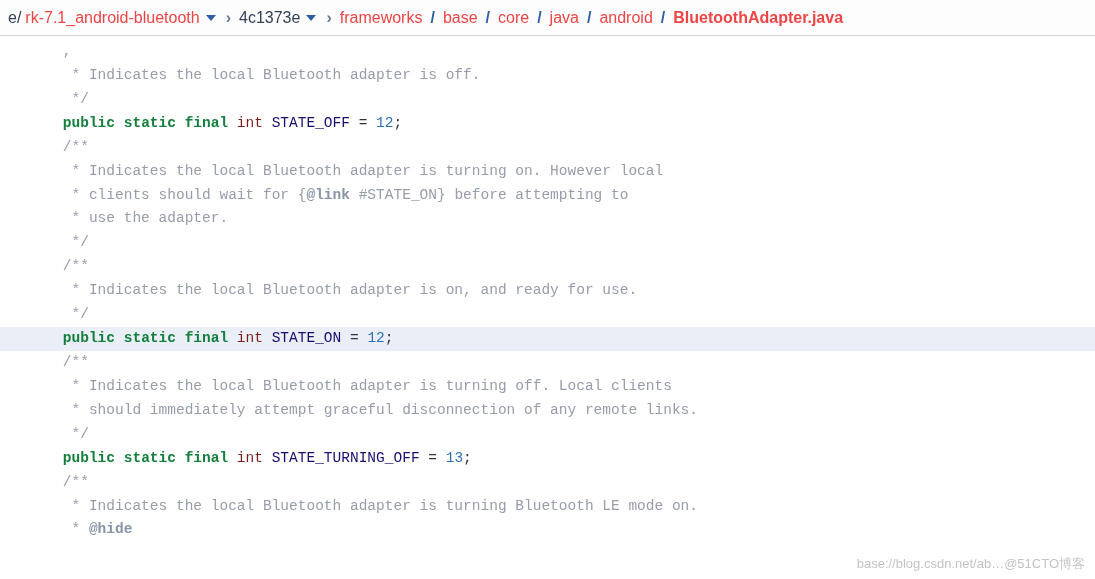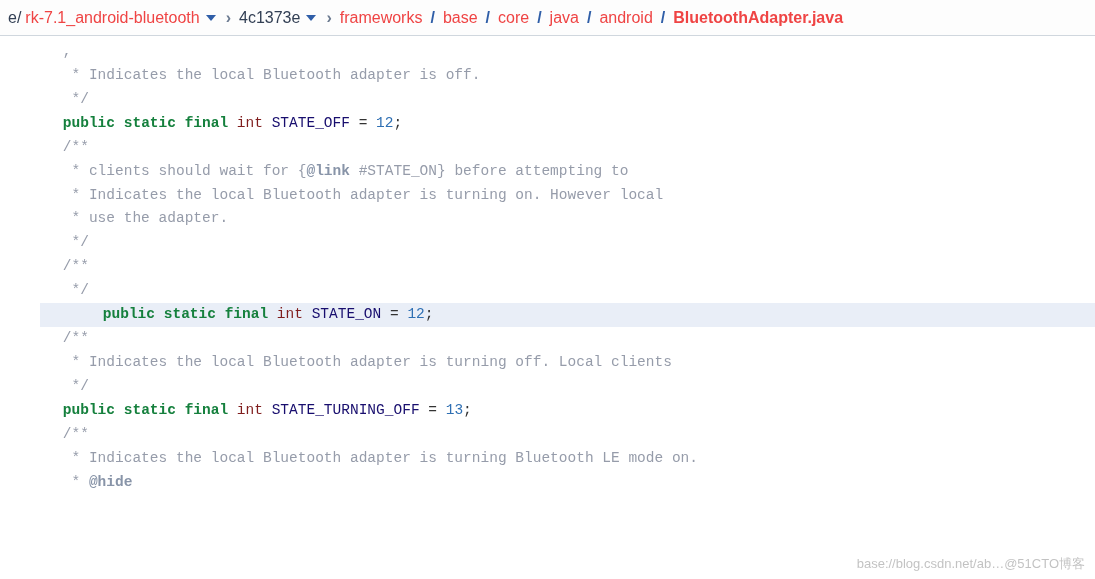--- a/index.html
+++ b/index.html
@@ -42,21 +42,21 @@
     margin-left: 6px;
   }
   .code {
     font-family: Consolas, "Courier New", monospace;
     font-size: 14.5px;
     line-height: 1.65;
     padding: 4px 0 0 0;
     color: #333;
   }
   .code .line { white-space: pre; padding: 0 0 0 28px; }
-  .code .line.hl { background: #e9eef7; margin-left: 40px; }
+  .code .line.hl { background: #e9eef7; }
   .comment { color: #969caa; }
   .doclink { color: #8894a8; font-weight: 600; }
   .kw { color: #15803d; font-weight: 600; }
   .type { color: #7f1d1d; font-family: Liberation Mono, monospace; }
   .const { color: #180e6e; }
   .num { color: #2e6fb3; }
   .watermark {
     position: absolute;
     right: 10px;
     bottom: 6px;
@@ -92,29 +92,31 @@
   <span class="sep" style="color:#2f5ea8">/</span>
   <span class="crumb link bold">BluetoothAdapter.java</span>
 </div>
 
 <div class="code">
   <div class="line"><span class="comment">    ,</span></div>
   <div class="line"><span class="comment">     * Indicates the local Bluetooth adapter is off.</span></div>
   <div class="line"><span class="comment">     */</span></div>
   <div class="line"><span>    </span><span class="kw">public static final</span><span> </span><span class="type">int</span><span> </span><span class="const">STATE_OFF</span><span> = </span><span class="num">12</span><span>;</span></div>
   <div class="line"><span class="comment">    /**</span></div>
+  <div class="line"><span class="comment">     * Indicates the local Bluetooth adapter is turning on. However local</span></div>
   <div class="line"><span class="comment">     * clients should wait for {</span><span class="doclink">@link</span><span class="comment"> #STATE_ON} before attempting to</span></div>
-  <div class="line"><span class="comment">     * Indicates the local Bluetooth adapter is turning on. However local</span></div>
   <div class="line"><span class="comment">     * use the adapter.</span></div>
   <div class="line"><span class="comment">     */</span></div>
   <div class="line"><span class="comment">    /**</span></div>
+  <div class="line"><span class="comment">     * Indicates the local Bluetooth adapter is on, and ready for use.</span></div>
   <div class="line"><span class="comment">     */</span></div>
   <div class="line hl"><span>    </span><span class="kw">public static final</span><span> </span><span class="type">int</span><span> </span><span class="const">STATE_ON</span><span> = </span><span class="num">12</span><span>;</span></div>
   <div class="line"><span class="comment">    /**</span></div>
   <div class="line"><span class="comment">     * Indicates the local Bluetooth adapter is turning off. Local clients</span></div>
+  <div class="line"><span class="comment">     * should immediately attempt graceful disconnection of any remote links.</span></div>
   <div class="line"><span class="comment">     */</span></div>
   <div class="line"><span>    </span><span class="kw">public static final</span><span> </span><span class="type">int</span><span> </span><span class="const">STATE_TURNING_OFF</span><span> = </span><span class="num">13</span><span>;</span></div>
   <div class="line"><span></span></div>
   <div class="line"><span class="comment">    /**</span></div>
   <div class="line"><span class="comment">     * Indicates the local Bluetooth adapter is turning Bluetooth LE mode on.</span></div>
   <div class="line"><span class="comment">     * </span><span class="doclink">@hide</span></div>
 </div>
 
 <div class="watermark">base://blog.csdn.net/ab…@51CTO博客</div>
 

